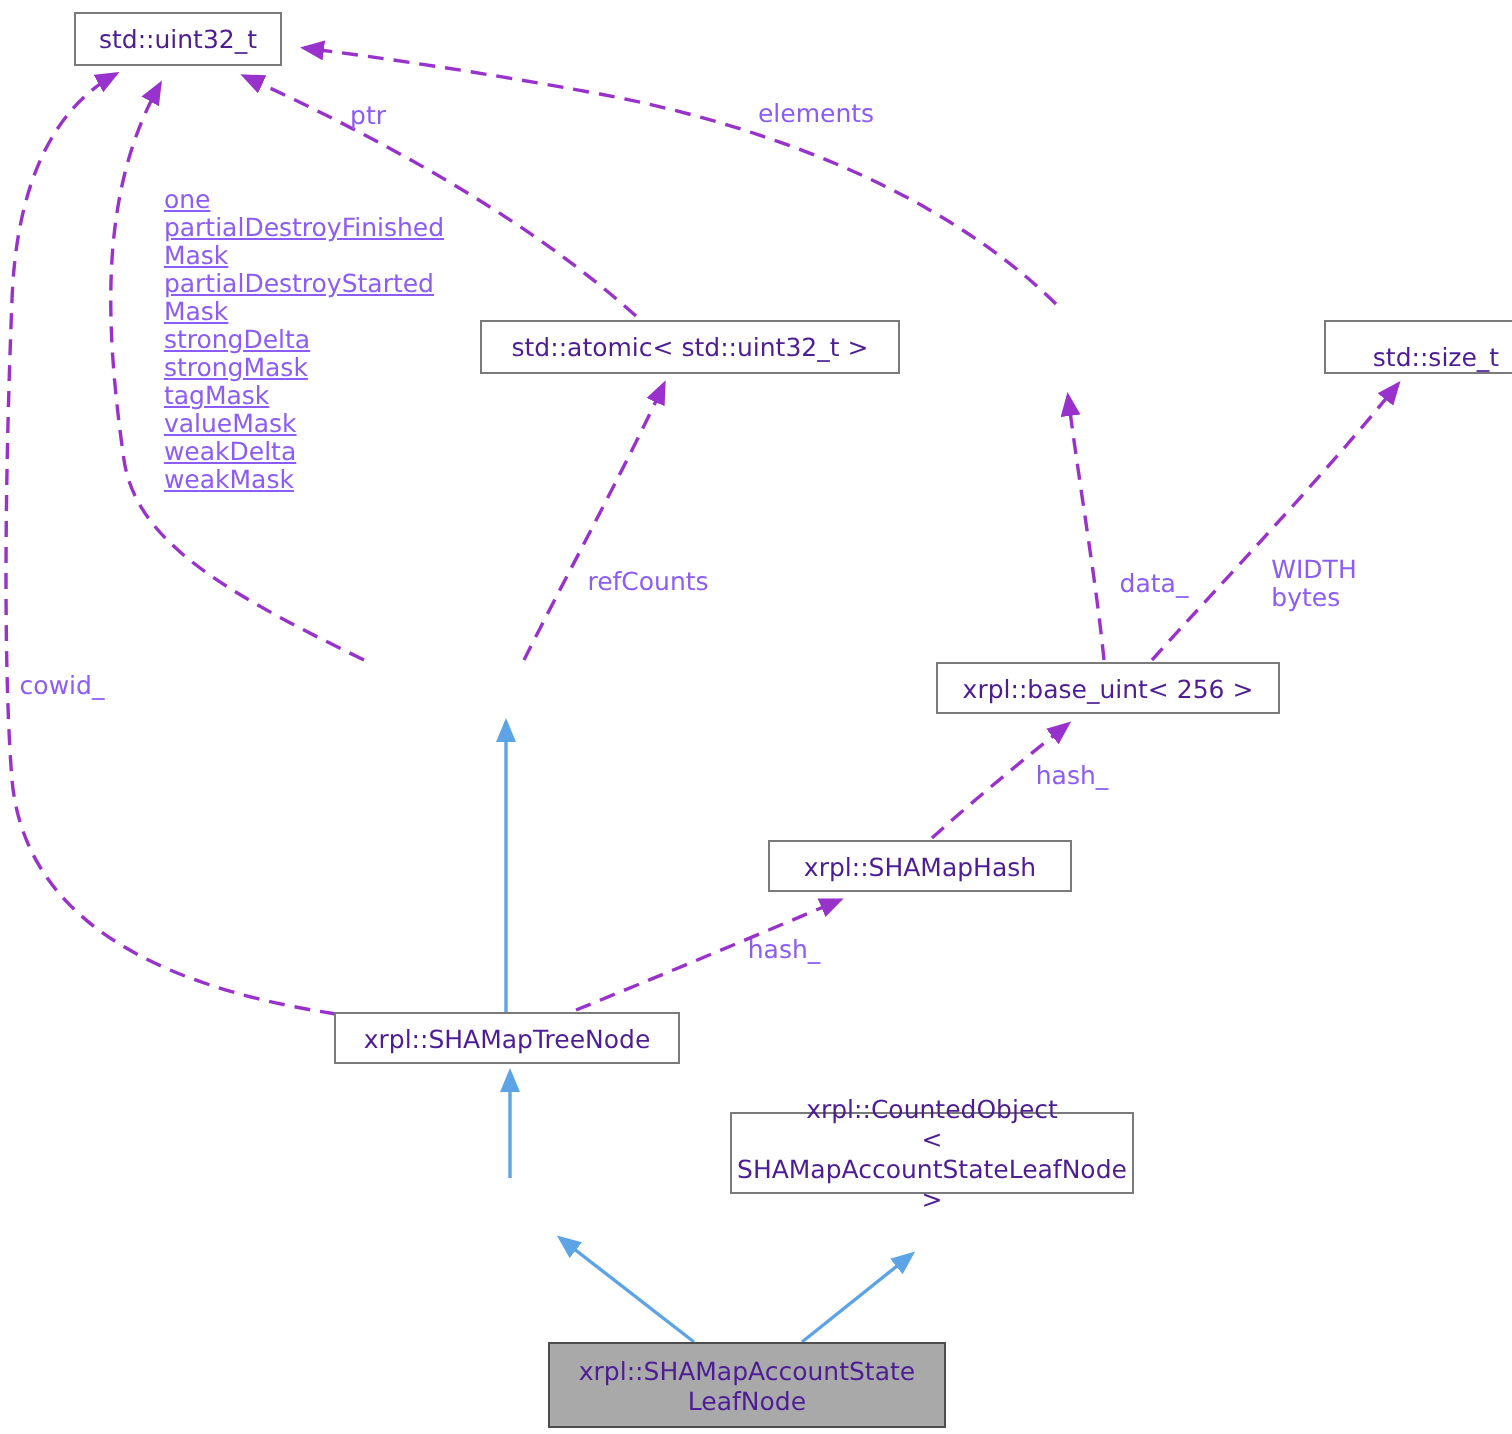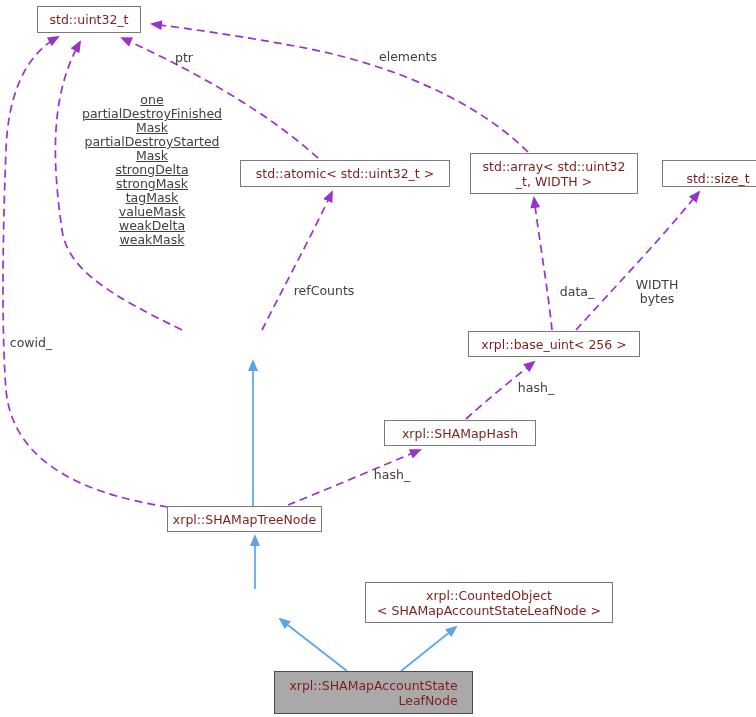--- a/index.html
+++ b/index.html
@@ -12,43 +12,42 @@
     overflow: hidden;
   }
   #edge-layer { position: absolute; left: 0; top: 0; }
   .edge-dashed { fill: none; stroke: #9932cc; stroke-width: 1.7; stroke-dasharray: 8 5; }
   .edge-solid  { fill: none; stroke: #5ca4e6; stroke-width: 1.7; }
   .node {
     position: absolute;
     box-sizing: border-box;
     background: #ffffff;
     border: 1.4px solid #7a7a7a;
-    color: #7f1d1d;
+    color: #4c1d95;
     font-size: 12.5px;
     line-height: 15px;
     display: flex;
     align-items: center;
     justify-content: center;
     text-align: center;
     white-space: pre-line;
     cursor: pointer;
   }
   .node.highlight {
     background: #a9a9a9;
     border: 1.6px solid #4d4d4d;
     cursor: default;
   }
   .node-label { white-space: pre-line; }
   .elabel {
     position: absolute;
     transform: translateX(-50%);
-    color: #404040;
+    color: #8b5cf6;
     font-size: 12.5px;
     line-height: 14px;
-    text-align: center;
     white-space: pre-line;
   }
 </style>
 </head>
 <body>
 
 <div id="canvas">
 
   <svg id="edge-layer" width="756" height="717" viewBox="0 0 756 717">
     <defs>
@@ -77,49 +76,45 @@
   </svg>
 
   <div class="node" style="left:37px; top:6px; width:104px; height:27px;">
     <span class="node-label">std::uint32_t</span>
   </div>
 
   <div class="node" style="left:240px; top:160px; width:210px; height:27px;">
     <span class="node-label">std::atomic&lt; std::uint32_t &gt;</span>
   </div>
 
-  <div class="node" style="left:470px; top:153px; width:168px; height:41px;">
-    <span class="node-label">std::array&lt; std::uint32
-_t, WIDTH &gt;</span>
-  </div>
 
   <div class="node" style="left:662px; top:160px; width:112px; height:27px;align-items:flex-end;">
     <span class="node-label">std::size_t</span>
   </div>
 
 
   <div class="node" style="left:468px; top:331px; width:172px; height:26px;">
     <span class="node-label">xrpl::base_uint&lt; 256 &gt;</span>
   </div>
 
   <div class="node" style="left:384px; top:420px; width:152px; height:26px;">
     <span class="node-label">xrpl::SHAMapHash</span>
   </div>
 
-  <div class="node" style="left:167px; top:506px; width:155px; height:26px;">
+  <div class="node" style="left:167px; top:506px; width:173px; height:26px;">
     <span class="node-label">xrpl::SHAMapTreeNode</span>
   </div>
 
 
-  <div class="node" style="left:365px; top:582px; width:248px; height:41px;">
+  <div class="node" style="left:365px; top:556px; width:202px; height:41px;">
     <span class="node-label">xrpl::CountedObject
 &lt; SHAMapAccountStateLeafNode &gt;</span>
   </div>
 
-  <div class="node highlight" style="left:274px; top:671px; width:199px; height:43px;text-align:right;">
+  <div class="node highlight" style="left:274px; top:671px; width:199px; height:43px;">
     <span class="node-label">xrpl::SHAMapAccountState
 LeafNode</span>
   </div>
 
   <div class="elabel" style="left:184px; top:51px;">ptr</div>
   <div class="elabel" style="left:408px; top:50px;">elements</div>
   <div class="elabel" style="left:152px; top:93px;text-decoration:underline;">one
 partialDestroyFinished
 Mask
 partialDestroyStarted

